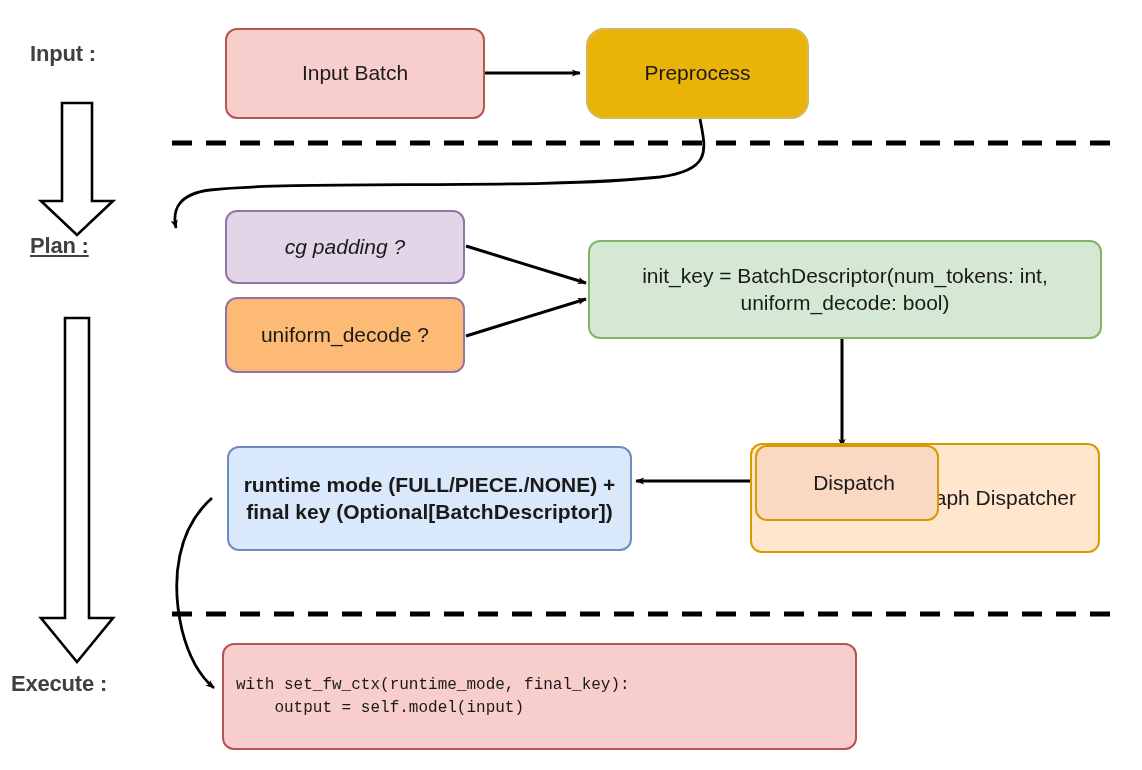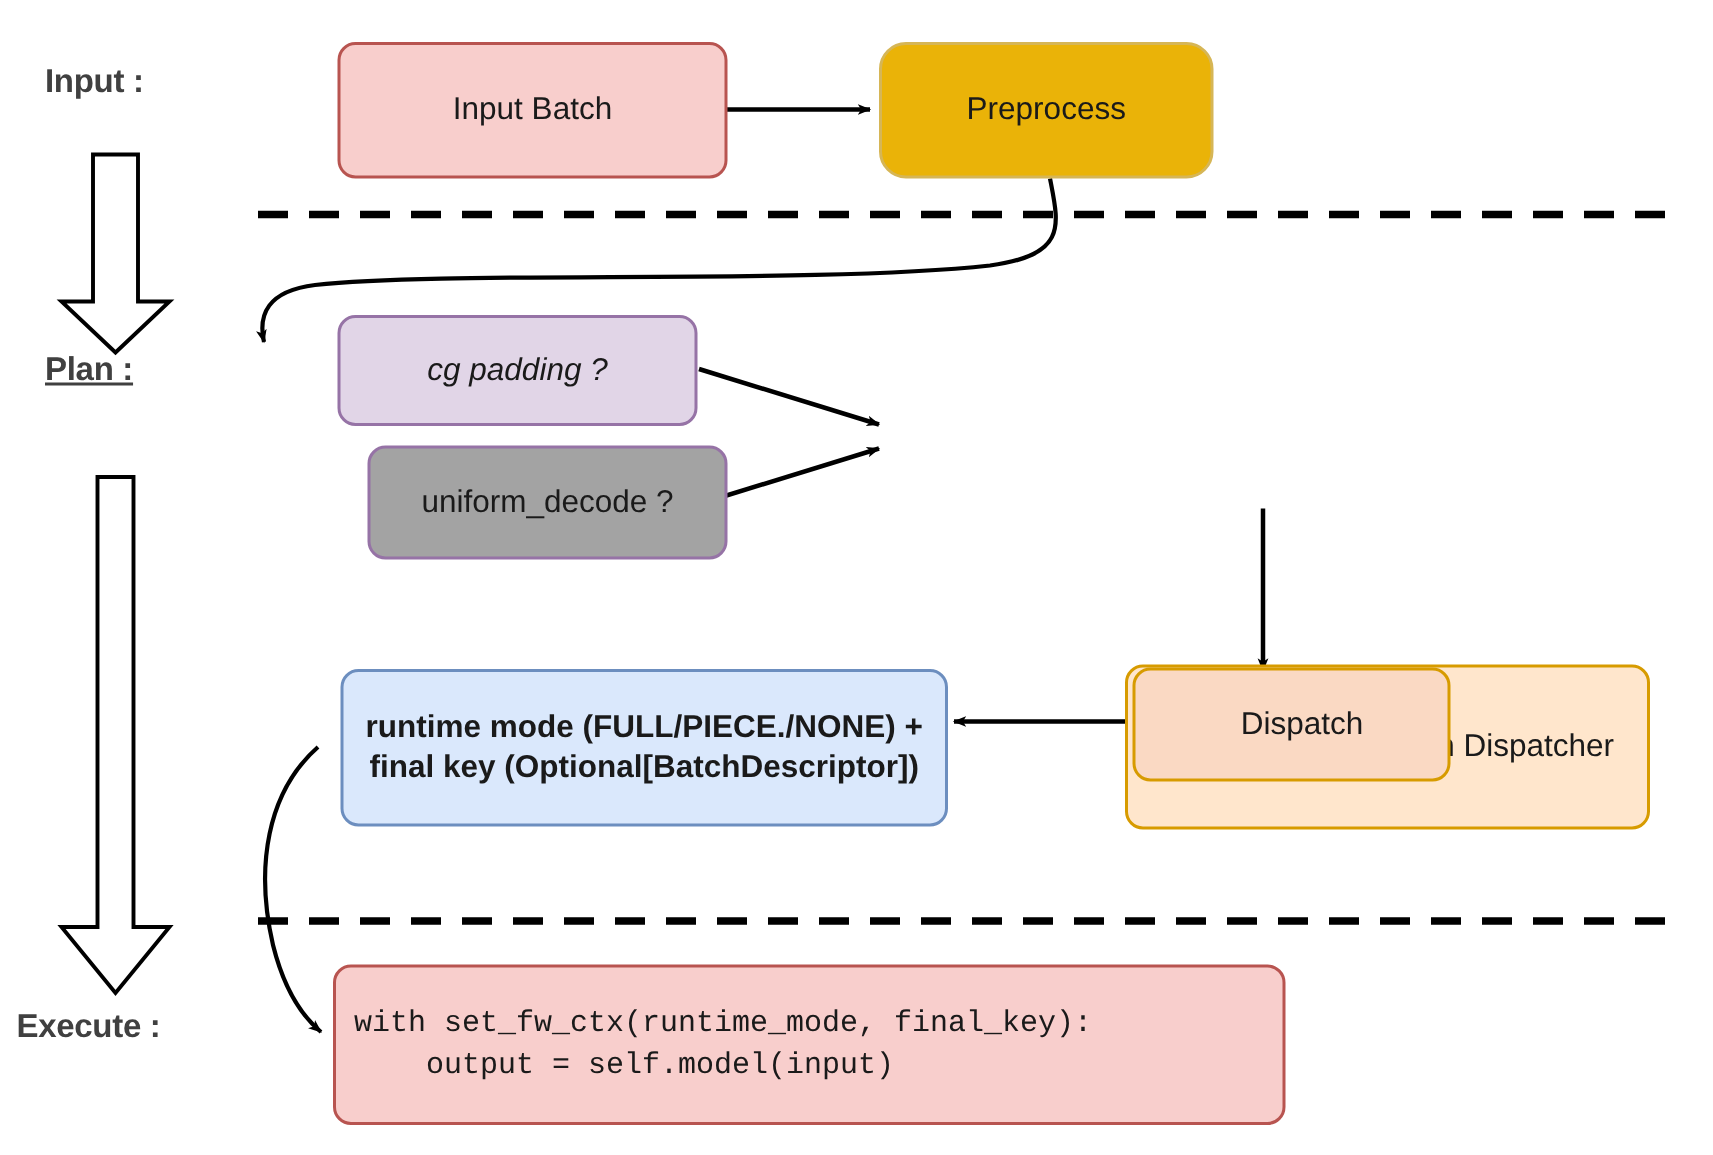--- a/index.html
+++ b/index.html
@@ -43,31 +43,31 @@
     justify-content: center;
     text-align: center;
     font-family: "Liberation Sans", sans-serif;
     font-size: 21px;
     color: #1a1a1a;
     line-height: 1.25;
     padding: 4px 10px;
   }
   .node.code {
     font-family: "Liberation Mono", monospace;
-    font-size: 20px;
+    font-size: 16px;
     justify-content: flex-start;
     text-align: left;
     white-space: pre;
     padding-left: 12px;
     line-height: 1.4;
   }
   #node-input-batch  { background: #f8cecc; border-color: #b85450; }
   #node-preprocess   { background: #eab308; border-color: #d6b656; border-radius: 18px; }
   #node-cg-padding   { background: #e1d5e7; border-color: #9673a6; font-style: italic; }
-  #node-uniform-dec  { background: #a3a3a3; border-color: #9673a6; margin-left: 20px; }
+  #node-uniform-dec  { background: #fdba74; border-color: #9673a6; }
   #node-init-key     { background: #d5e8d4; border-color: #82b366; }
   #node-dispatcher   { background: #ffe6cc; border-color: #d79b00; }
   #node-dispatch     { background: #fad9c3; border-color: #d79b00; }
   #node-runtime-mode { background: #dae8fc; border-color: #6c8ebf; font-weight: bold; }
   #node-exec-code    { background: #f8cecc; border-color: #b85450; }
 </style>
 </head>
 <body>
 
 <div id="canvas">
@@ -109,24 +109,25 @@
   <div class="stage-label" style="left:11px; top:671px;">Execute :</div>
 
   <div class="node" id="node-input-batch" style="left:225px; top:28px; width:260px; height:91px;">Input Batch</div>
 
   <div class="node" id="node-preprocess" style="left:586px; top:28px; width:223px; height:91px;">Preprocess</div>
 
   <div class="node" id="node-cg-padding" style="left:225px; top:210px; width:240px; height:74px;">cg padding ?</div>
 
   <div class="node" id="node-uniform-dec" style="left:225px; top:297px; width:240px; height:76px;">uniform_decode ?</div>
 
+  <div class="node" id="node-init-key" style="left:588px; top:240px; width:514px; height:99px;">init_key = BatchDescriptor(num_tokens: int, uniform_decode: bool)</div>
 
   <div class="node" id="node-dispatcher" style="left:750px; top:443px; width:350px; height:110px;
               justify-content:flex-end; padding-right:22px;">Cudagraph Dispatcher</div>
 
-  <div class="node" id="node-dispatch" style="left:755px; top:445px; width:212px; height:76px;padding-left:24px;">Dispatch</div>
+  <div class="node" id="node-dispatch" style="left:755px; top:445px; width:184px; height:76px;padding-left:24px;">Dispatch</div>
 
   <div class="node" id="node-runtime-mode" style="left:227px; top:446px; width:405px; height:105px;">runtime mode (FULL/PIECE./NONE) + final key (Optional[BatchDescriptor])</div>
 
   <div class="node code" id="node-exec-code" style="left:222px; top:643px; width:635px; height:107px;">with set_fw_ctx(runtime_mode, final_key):
     output = self.model(input)</div>
 
 </div>
 
 </body></html>

